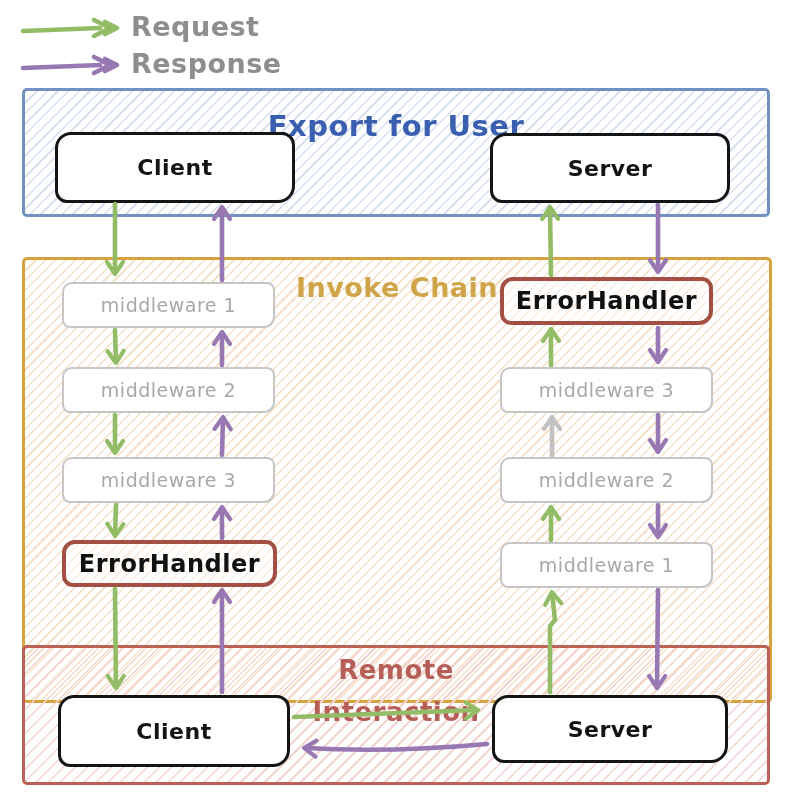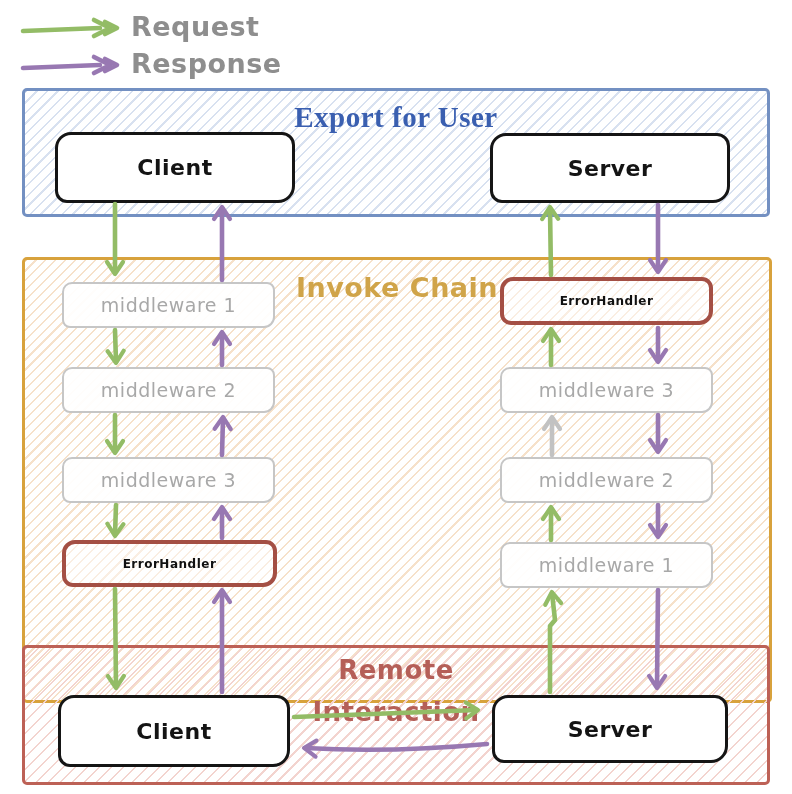--- a/index.html
+++ b/index.html
@@ -18,41 +18,41 @@
     left:22px;top:257px;width:750px;height:446px;
     border:3px solid var(--yellow-border);
     background:repeating-linear-gradient(135deg,var(--yellow-hatch) 0px,var(--yellow-hatch) 1.5px,transparent 1.5px,transparent 7px);
   }
   .remote-box{
     left:22px;top:645px;width:748px;height:140px;
     border:3.5px solid var(--red-border);
     background:repeating-linear-gradient(135deg,var(--red-hatch) 0px,var(--red-hatch) 1.7px,transparent 1.7px,transparent 8.5px);
   }
   .bigtitle{position:absolute;left:0;right:0;text-align:center;font-weight:bold;letter-spacing:0.5px;}
-  .export-title{top:10px;font-size:29px;color:var(--blue-title);font-family:Liberation Serif, serif;}
+  .export-title{top:18px;font-size:29px;color:var(--blue-title);}
   .invoke-title{top:12px;font-size:27px;color:var(--yellow-title);}
   .remote-title{top:1px;font-size:26px;line-height:42px;color:var(--red-title);}
   .remote-title .wrap{width:230px;margin:0 auto;}
   
   .node{
     position:absolute;box-sizing:border-box;display:flex;align-items:center;justify-content:center;
     background:#fff;border:3px solid var(--node-border);
     border-radius:16px 13px 17px 12px;
     font-weight:bold;font-size:22px;color:#141414;z-index:2;letter-spacing:0.5px;text-align:right;
   }
   .mw{
     border:2.5px solid var(--mw-border);color:var(--mw-text);
     border-radius:10px 8px 11px 8px;font-size:19px;font-weight:400;
     background:rgba(255,255,255,0.92);
   }
   .errorhandler{
     border:4px solid var(--error-border);
     background:rgba(255,255,255,0.45);
     border-radius:13px 11px 14px 11px;
-    font-size:12px;color:#111;
+    font-size:24px;color:#111;
   }
   
   .n-client-top {left:55px; top:132px;width:240px;height:71px;}
   .n-server-top {left:490px;top:133px;width:240px;height:70px;}
   .n-mw1-l{left:62px;top:282px;width:213px;height:46px;}
   .n-mw2-l{left:62px;top:367px;width:213px;height:46px;}
   .n-mw3-l{left:62px;top:457px;width:213px;height:46px;}
   .n-eh-l {left:62px;top:540px;width:215px;height:47px;}
   .n-eh-r {left:500px;top:277px;width:213px;height:48px;}
   .n-mw3-r{left:500px;top:367px;width:213px;height:46px;}

